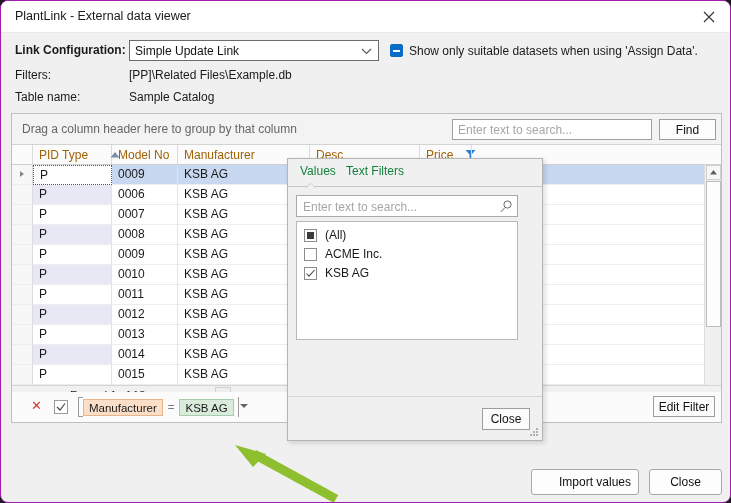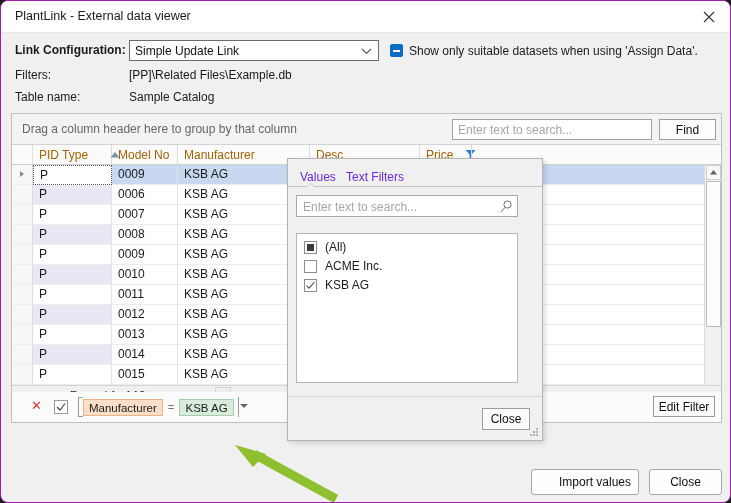--- a/index.html
+++ b/index.html
@@ -250,41 +250,41 @@
     box-shadow:2px 2px 5px rgba(0,0,0,.14);
   }
   #pop-tabs{
     position:absolute;left:0;top:0;width:254px;height:28px;
     background:#f0f0f0;box-sizing:border-box;
   }
   #pop-tabs .tabline{
     position:absolute;left:0;bottom:0;width:254px;height:1px;background:#c6c6c6;
   }
   .ptab{
-    position:absolute;top:11px;font-size:12px;color:#6d28d9;cursor:pointer;
+    position:absolute;top:5px;font-size:12px;color:#15803d;cursor:pointer;
     white-space:nowrap;
   }
   #ptab-values{left:12px;}
   #ptab-textfilters{left:58px;}
   #ptab-notch{
     position:absolute;left:16px;bottom:-1px;width:20px;height:5px;
     overflow:hidden;
   }
   #pop-body{
     position:absolute;left:8px;top:36px;width:238px;height:193px;
   }
   #pop-search{
     position:absolute;left:0;top:0;width:222px;height:22px;
     background:#fff;border:1px solid #a9a9a9;box-sizing:border-box;
   }
   #pop-search-ph{position:absolute;left:6px;top:4px;font-size:12px;color:#a6a6a6;}
   #pop-search-icon{position:absolute;right:5px;top:4px;}
   #pop-list{
-    position:absolute;left:0;top:26px;width:222px;height:150px;
-    background:#fff;border:1px solid #b8b8b8;box-sizing:border-box;margin-top:12px;
+    position:absolute;left:0;top:26px;width:222px;height:119px;
+    background:#fff;border:1px solid #b8b8b8;box-sizing:border-box;
   }
   .vitem{position:absolute;left:7px;height:18px;font-size:12px;color:#1a1a1a;cursor:pointer;}
   .vbox{
     position:absolute;left:0;top:2px;width:13px;height:13px;
     background:#fff;border:1px solid #8d8d8d;box-sizing:border-box;
   }
   .vbox .sq{position:absolute;left:2px;top:2px;width:7px;height:7px;background:#3a3a3a;}
   .vlabel{position:absolute;left:21px;top:1px;white-space:nowrap;}
   #pop-foot{
     position:absolute;left:0;bottom:0;width:254px;height:44px;

